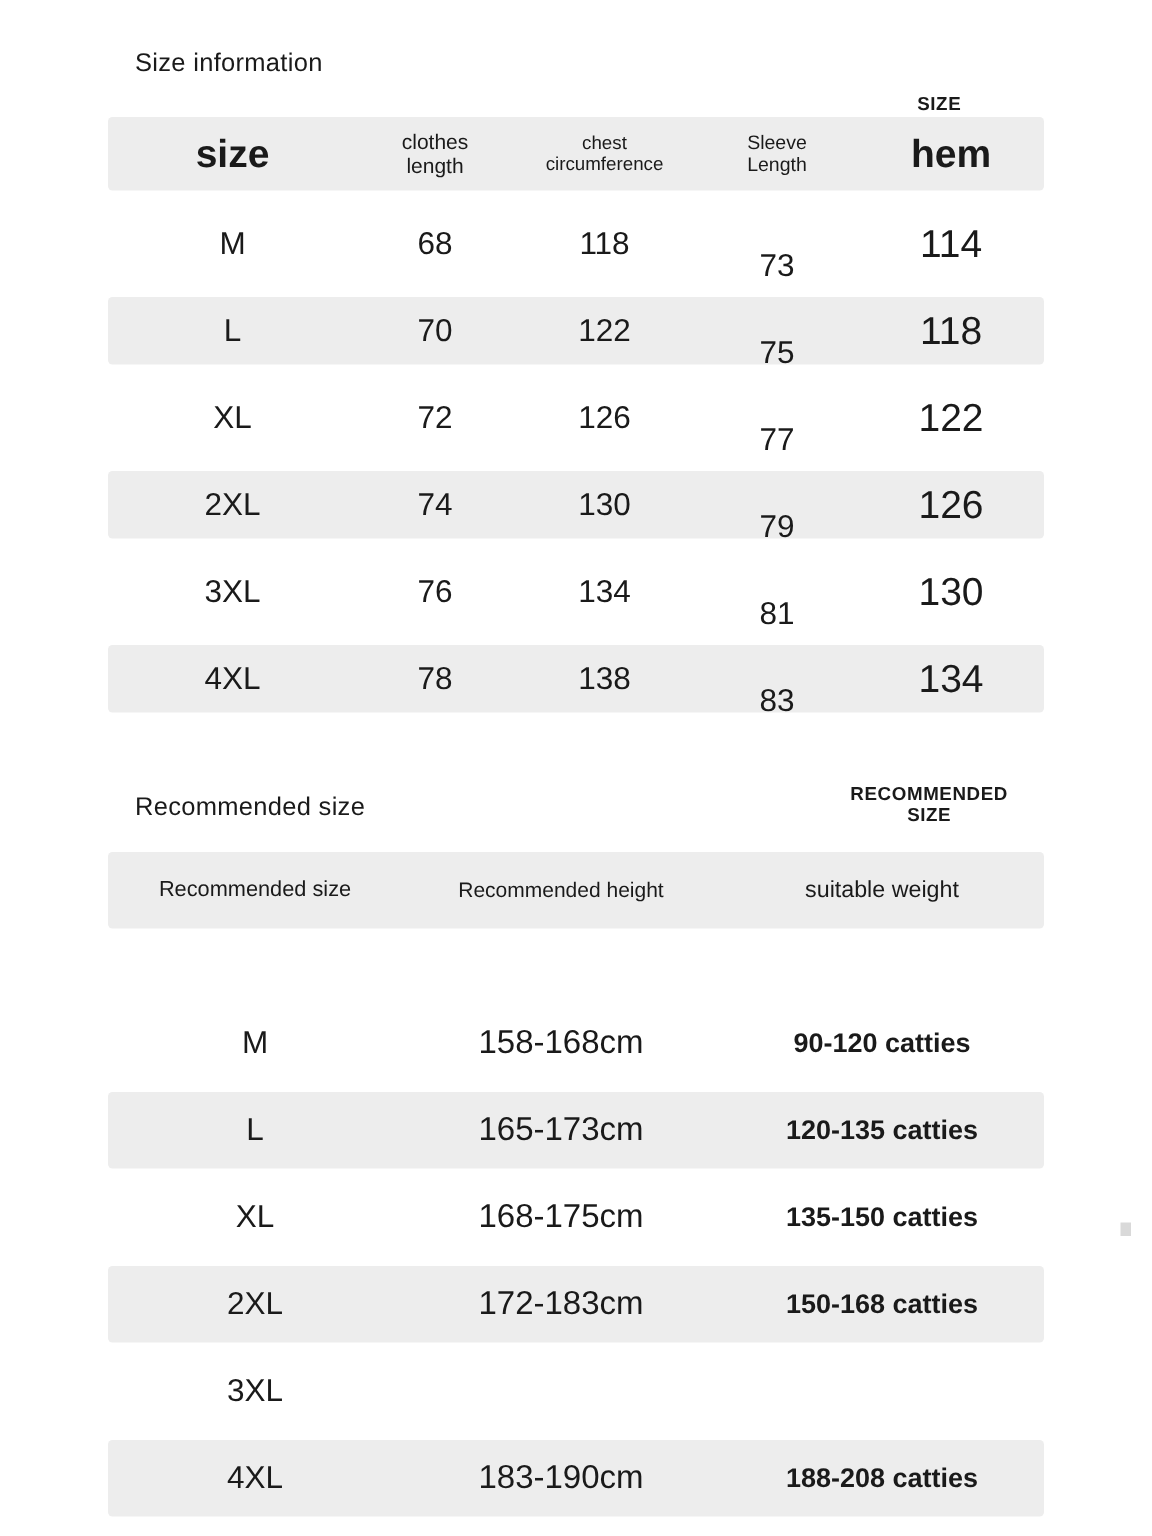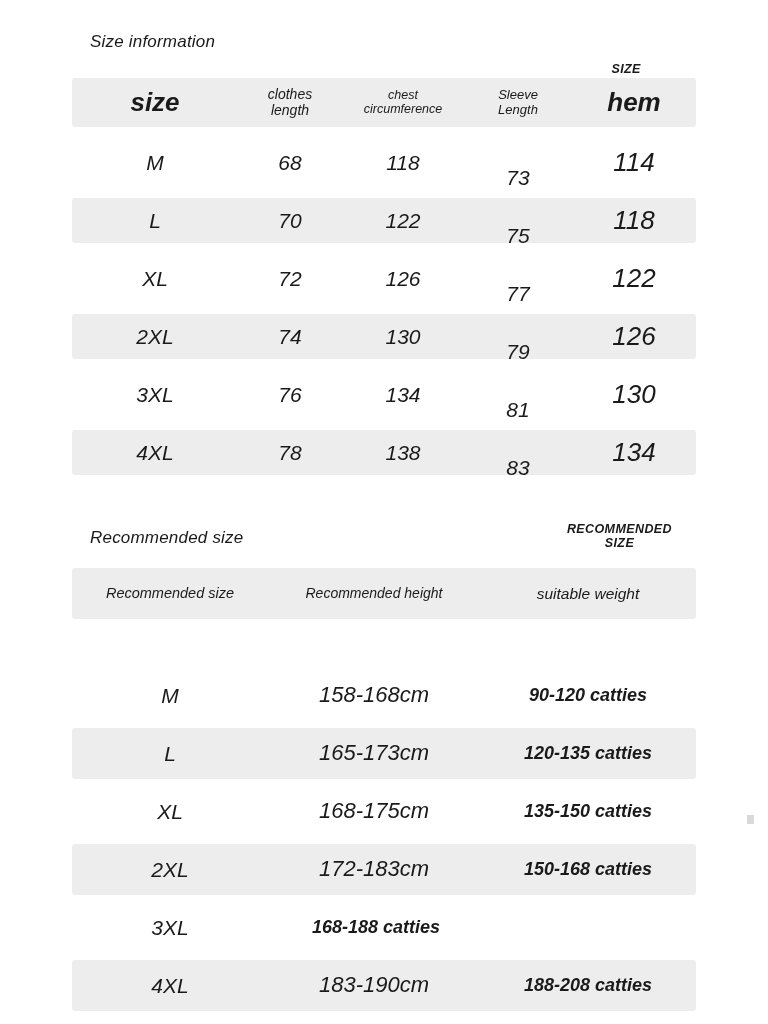--- a/index.html
+++ b/index.html
@@ -13,21 +13,20 @@
     font-family: "Liberation Sans", sans-serif;
     color: #111111;
     position: relative;
     overflow: hidden;
   }
 
   .page {
     position: relative;
     width: 768px;
     height: 832px;
-    font-style: italic;
   }
 
   
   .section-head {
     position: relative;
     height: 46px;
   }
   .section-title {
     position: absolute;
     left: 90px;
@@ -236,21 +235,20 @@
     <div class="row spacer" style="height:7px;"></div>
     <div class="row body shaded">
       <div class="cell c0">2XL</div>
       <div class="cell c1">172-183cm</div>
       <div class="cell c2">150-168 catties</div>
     </div>
 
     <div class="row spacer" style="height:7px;"></div>
     <div class="row body">
       <div class="cell c0">3XL</div>
-      <div class="cell c2">168-188 catties</div>
     </div>
 
     <div class="row spacer" style="height:7px;"></div>
     <div class="row body shaded">
       <div class="cell c0">4XL</div>
       <div class="cell c1">183-190cm</div>
       <div class="cell c2">188-208 catties</div>
     </div>
   </div>
 

